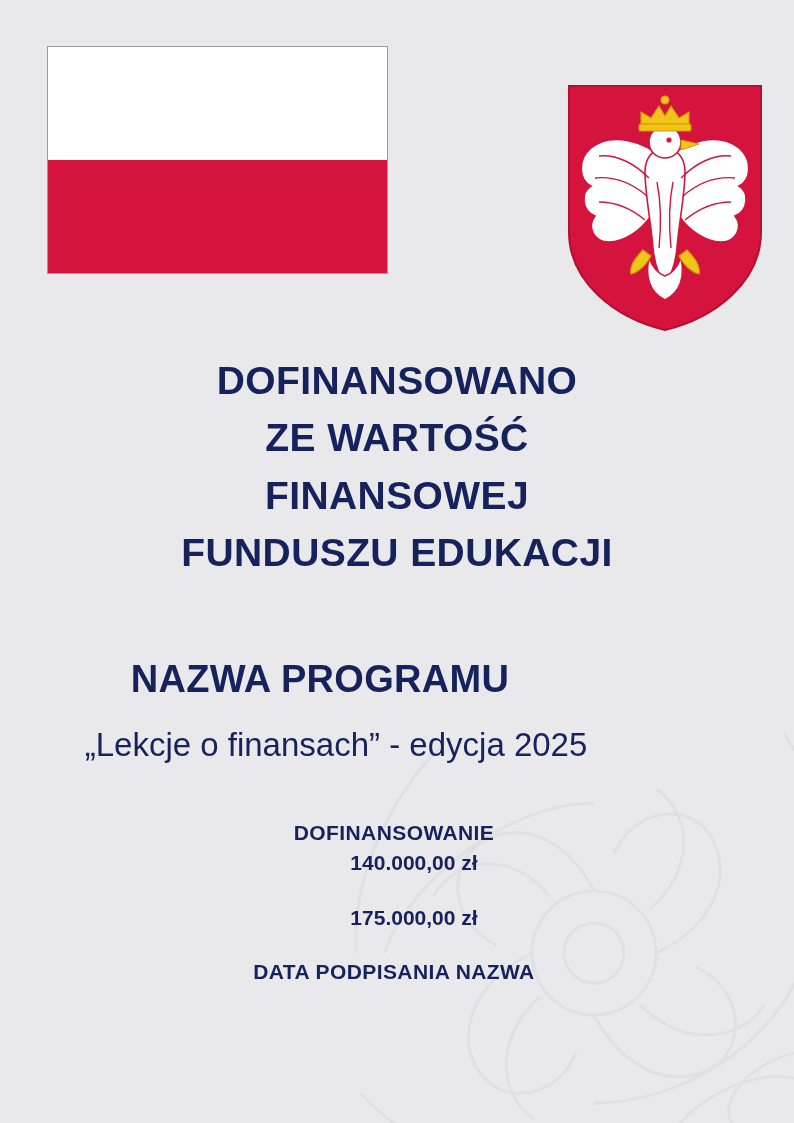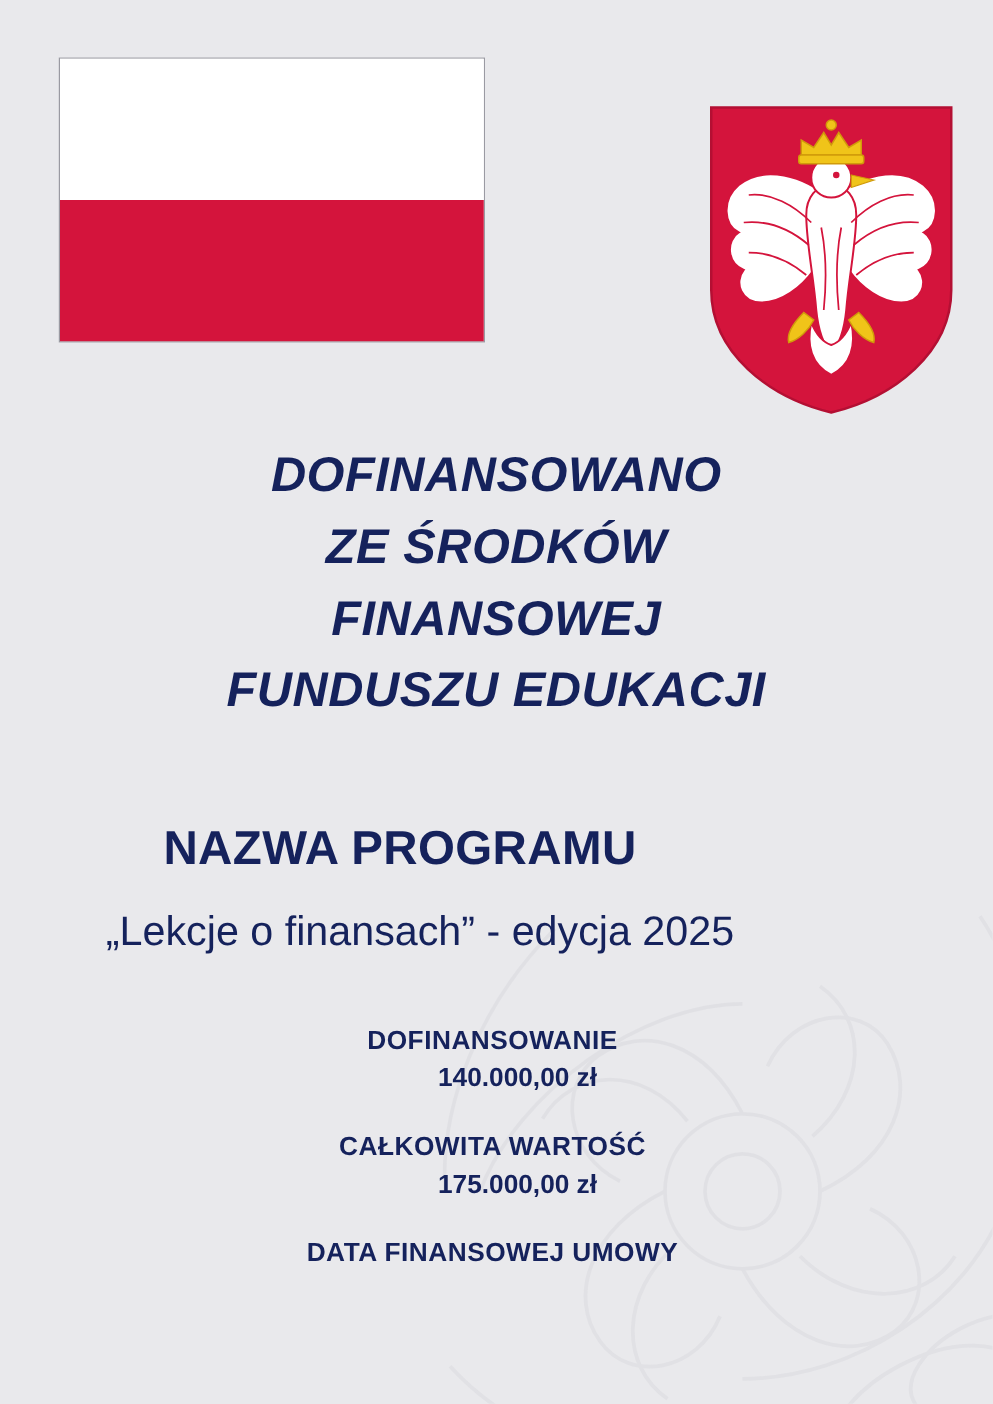--- a/index.html
+++ b/index.html
@@ -74,21 +74,20 @@
   .headline {
     position: absolute;
     top: 352px;
     left: 0;
     width: 794px;
     text-align: center;
     font-size: 39px;
     font-weight: bold;
     line-height: 1.47;
     letter-spacing: 0.4px;
-    font-style: italic;
   }
 
   .program-label {
     position: absolute;
     top: 658px;
     left: 0;
     width: 640px;
     text-align: center;
     font-size: 38px;
     font-weight: bold;
@@ -211,35 +210,34 @@
       <g fill="#f0c419" stroke="#d09a0a" stroke-width="1.2">
         <path d="M78 168 C 70 176, 64 184, 66 192 C 74 190, 82 182, 86 174 Z"></path>
         <path d="M122 168 C 130 176, 136 184, 134 192 C 126 190, 118 182, 114 174 Z"></path>
       </g>
     </svg>
 
   </div>
 
   <div class="headline">
     <div>DOFINANSOWANO</div>
-    <div>ZE ŚRODKÓW</div>
+    <div>ZE WARTOŚĆ</div>
     <div>FINANSOWEJ</div>
     <div>FUNDUSZU EDUKACJI</div>
   </div>
 
   <div class="program-label">NAZWA PROGRAMU</div>
   <div class="program-name">„Lekcje o finansach” - edycja 2025</div>
 
   <div class="facts">
     <div class="fact">
       <div class="k">DOFINANSOWANIE</div>
       <div class="v">140.000,00 zł</div>
     </div>
     <div class="fact">
-      <div class="k">CAŁKOWITA WARTOŚĆ</div>
       <div class="v">175.000,00 zł</div>
     </div>
     <div class="fact">
-      <div class="k">DATA FINANSOWEJ UMOWY</div>
+      <div class="k">DATA PODPISANIA NAZWA</div>
     </div>
   </div>
 
 </div>
 
 </body></html>

